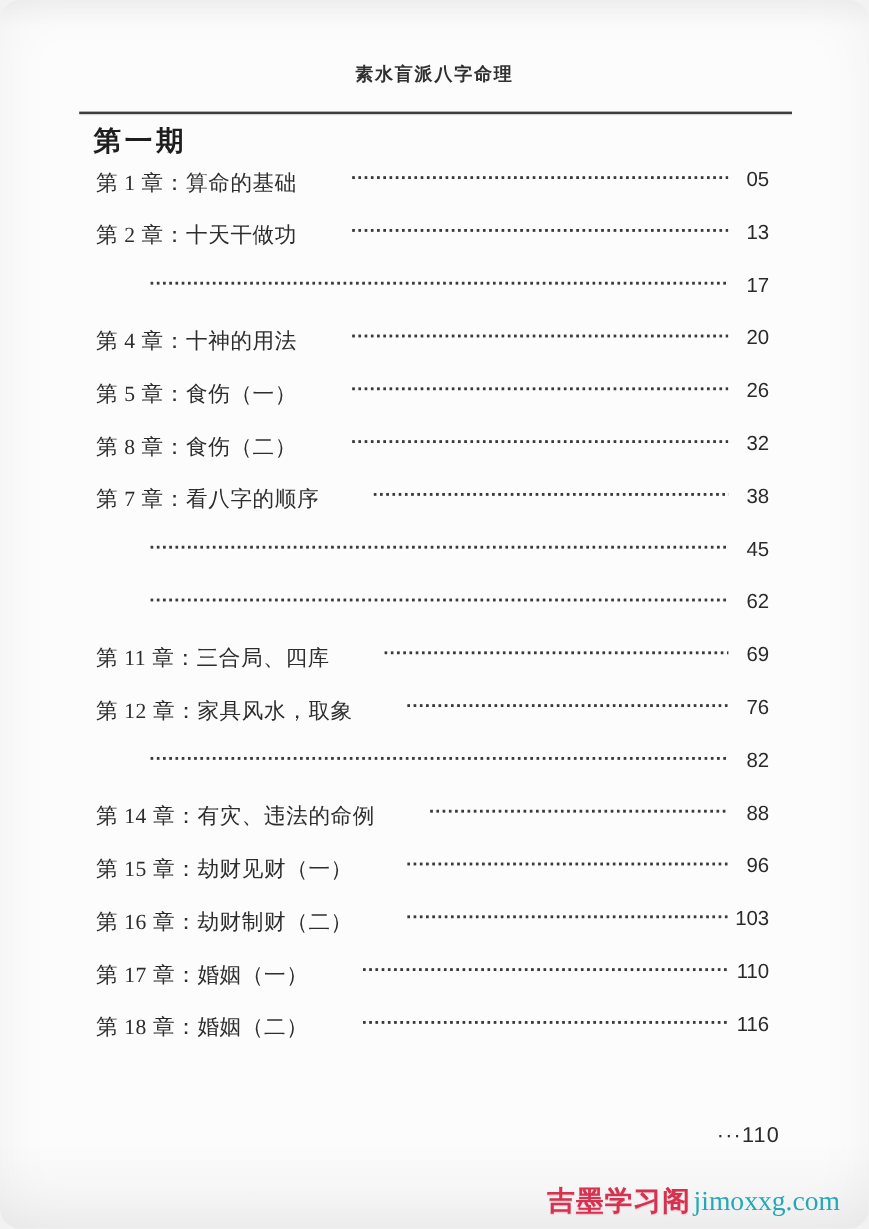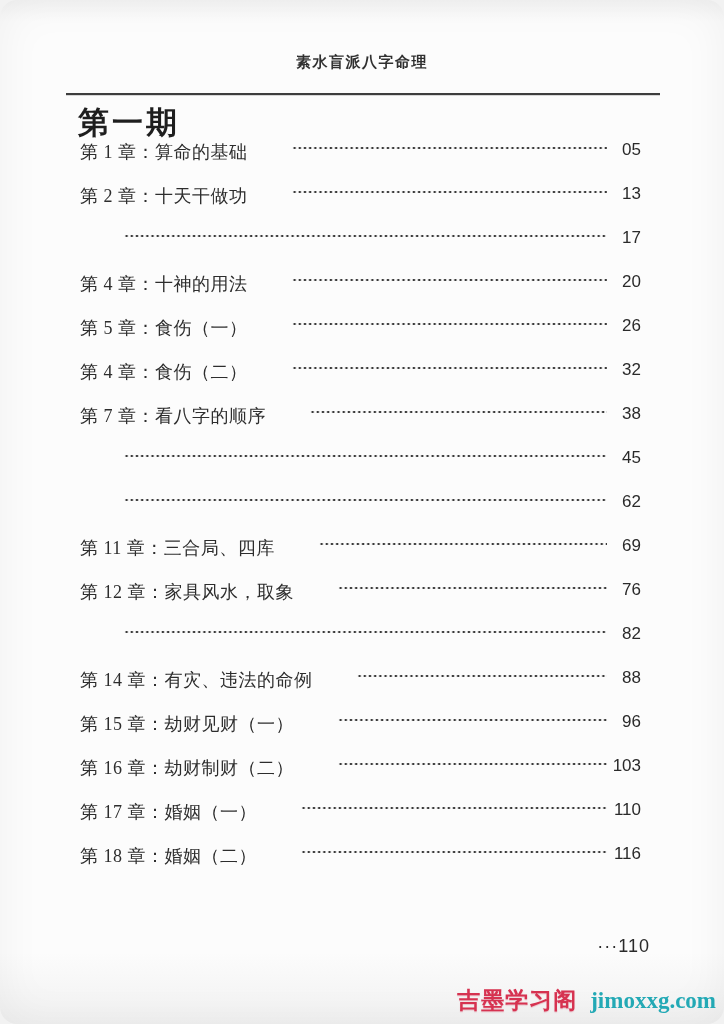--- a/index.html
+++ b/index.html
@@ -42,21 +42,21 @@
     width: 594px;
     height: 2px;
     background: var(--rule-color, #3d3d3d);
     box-shadow: 0 1px 0 rgba(0,0,0,0.15);
   }
   .section-title {
     position: absolute;
     top: 102px;
     left: 78px;
     margin: 0;
-    font-size: 31px;
+    font-size: 23px;
     font-weight: 900;
     letter-spacing: 3px;
     font-family: "Liberation Sans", "DejaVu Sans", sans-serif;
     color: #1e1e1e;
   }
   .toc {
     position: absolute;
     top: 140px;
     left: 80px;
     width: 561px;
@@ -96,37 +96,37 @@
     top: 936px;
     right: 74px;
     font-size: 18px;
     font-family: "Liberation Sans", "DejaVu Sans", sans-serif;
     color: #2a2a2a;
     letter-spacing: 1px;
   }
   .footer {
     position: absolute;
     bottom: 8px;
-    right: 8px;
+    right: 24px;
     display: flex;
     align-items: baseline;
-    gap: 13px;
+    gap: 2px;
     text-align: right;
   }
   .footer-brand {
     font-size: 23px;
     font-weight: 900;
     letter-spacing: 1px;
     font-family: "Liberation Sans", "DejaVu Sans", sans-serif;
     color: var(--brand-color, #d63250);
     text-shadow: 0 1px 1px rgba(210,40,75,0.25);
   }
   .footer-site {
     font-size: 23px;
-    font-weight: bold;
+    font-weight: normal;
     font-family: "Liberation Serif", "DejaVu Serif", serif;
     color: var(--site-color, #23a9b5);
   }
 </style>
 </head>
 <body>
 
 <div class="page">
 
   <div class="header-title">素水盲派八字命理</div>
@@ -159,21 +159,21 @@
     <span class="toc-page">20</span>
   </div>
 
   <div class="toc-row">
     <span class="toc-label">第 5 章：食伤（一）</span>
     <span class="toc-leader"></span>
     <span class="toc-page">26</span>
   </div>
 
   <div class="toc-row">
-    <span class="toc-label">第 4 章：食伤（二）</span>
+    <span class="toc-label">第 8 章：食伤（二）</span>
     <span class="toc-leader"></span>
     <span class="toc-page">32</span>
   </div>
 
   <div class="toc-row">
     <span class="toc-label">第 7 章：看八字的顺序</span>
     <span class="toc-leader"></span>
     <span class="toc-page">38</span>
   </div>
 

